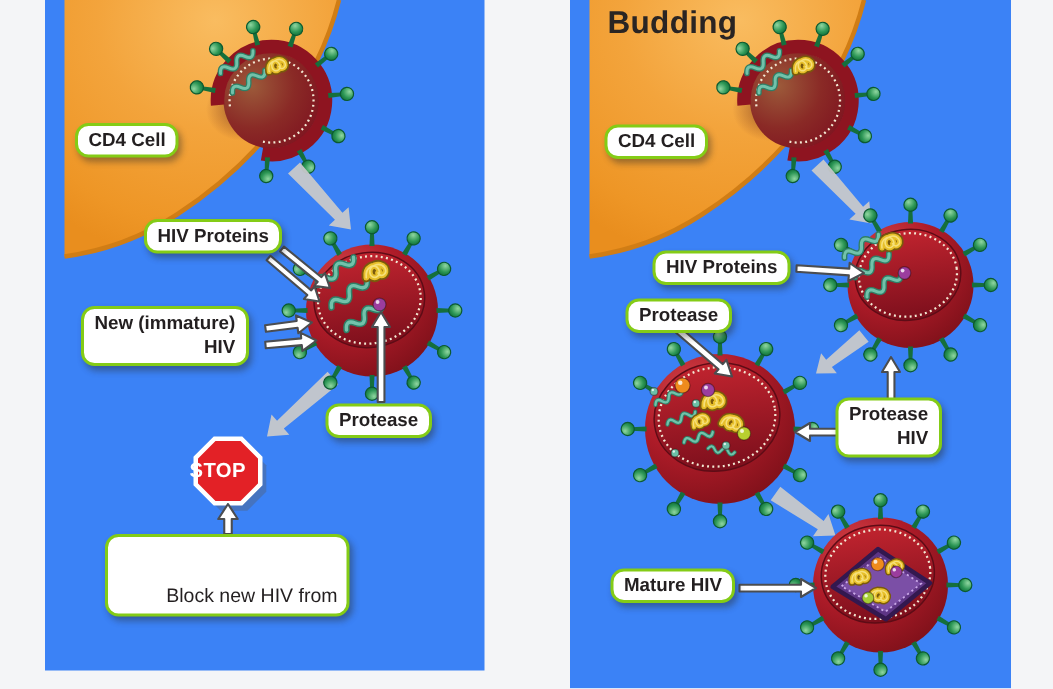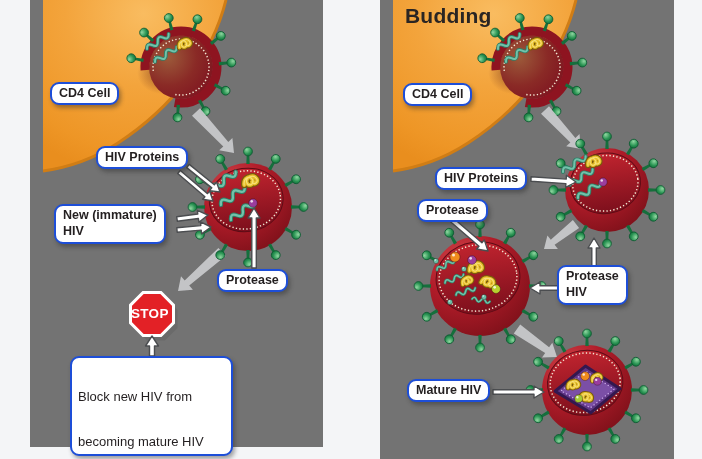--- a/index.html
+++ b/index.html
@@ -1,30 +1,30 @@
 <!DOCTYPE html>
 <html><head>
 <meta charset="utf-8">
 <style>
   html,body{margin:0;padding:0;background:#f4f5f7;font-family:"Liberation Sans",sans-serif;}
   .stage{position:relative;width:702px;height:459px;background:#f4f5f7;overflow:hidden;}
-  .panel{position:absolute;top:0;background:#737373;text-decoration:underline;}
+  .panel{position:absolute;top:0;background:#3b82f6;text-decoration:underline;}
   .panel-left{left:30px;width:293px;height:447px;}
   .panel-right{left:380px;width:294px;height:459px;}
   svg.art{position:absolute;left:0;top:0;width:100%;height:100%;display:block;}
-  .tag{position:absolute;background:#ffffff;border:2px solid #1d4ed8;border-radius:9px;
+  .tag{position:absolute;background:#ffffff;border:2px solid #84cc16;border-radius:9px;
        box-shadow:2px 3px 4px rgba(40,40,40,.42);padding:1px 7px 2px;
        font-weight:bold;font-size:12.5px;line-height:1.3;color:#231f20;
-       text-align:left;white-space:nowrap;z-index:5;}
+       text-align:right;white-space:nowrap;z-index:5;}
   .tag .ln{display:block;}
   .tag .reg{font-weight:normal;margin-top:28px;}
   .tag-wide{white-space:normal;font-size:13px;padding:3px 6px;}
   .panel-title{position:absolute;left:25px;top:4px;font-size:21px;font-weight:bold;
        color:#2a2523;letter-spacing:.2px;z-index:6;}
-  .stop-text{position:absolute;left:101px;top:306px;width:46px;text-align:left;
+  .stop-text{position:absolute;left:88px;top:306px;width:46px;text-align:right;
        color:#ffffff;font-weight:bold;font-size:13.5px;letter-spacing:.3px;z-index:6;}
 </style>
 </head>
 <body>
 
 <svg width="0" height="0" style="position:absolute" aria-hidden="true">
   <defs>
     <radialGradient id="gcell" cx="55%" cy="8%" r="95%">
       <stop offset="0" stop-color="#f9bc60"></stop>
         <stop offset="0.45" stop-color="#f3a43c"></stop>
@@ -217,21 +217,20 @@
     <div class="tag" style="left:24px;top:204px">
       <span class="ln">New (immature)</span>
       <span class="ln">HIV</span>
     </div>
     <div class="tag" style="left:187px;top:269px">
       <span>Protease</span>
     </div>
     <div class="stop-text">STOP</div>
     <div class="tag tag-wide" style="left:40px;top:356px;width:147px">
       <span class="ln reg">Block new HIV from</span>
-      <span class="ln reg">becoming mature HIV</span>
     </div>
   </section>
 
   <section class="panel panel-right">
     <svg class="art" id="art-right" viewBox="0 0 294 459">
         <g>
           <path d="M13 0 L196 0 C182 56 143 107 88 143 C62 160 35 168 13 171 Z" fill="url(#gcell)"></path>
           <path d="M196 0 C182 56 143 107 88 143 C62 160 35 168 13 171" fill="none" stroke="#d07d15" stroke-width="3"></path>
           <ellipse cx="133" cy="73" rx="33" ry="28" fill="url(#gshad)"></ellipse>
         </g>

